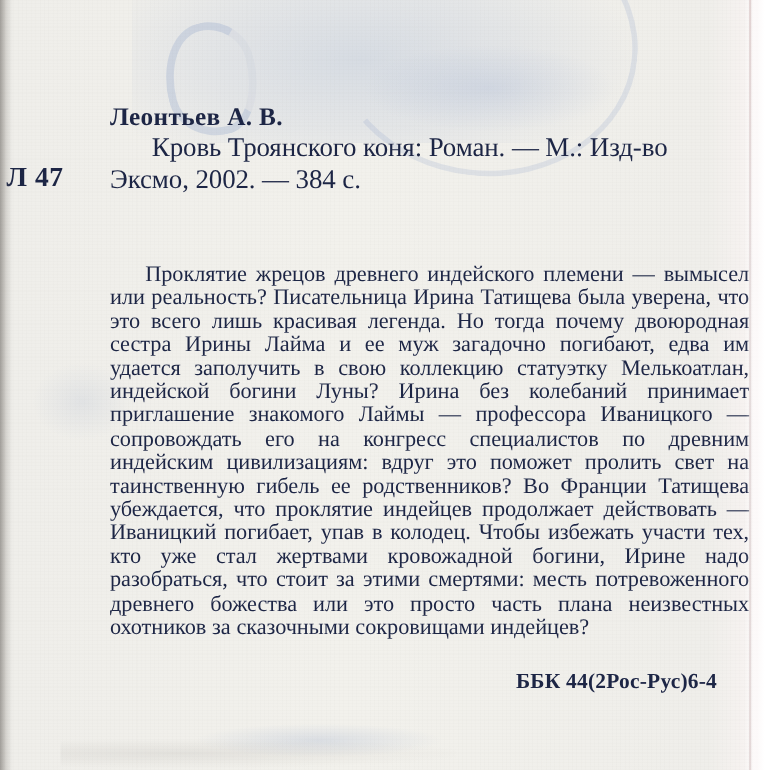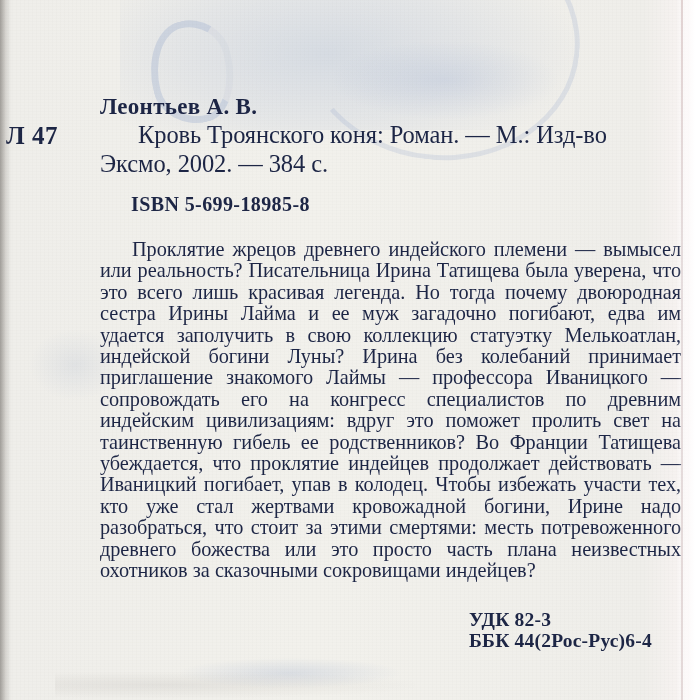--- a/index.html
+++ b/index.html
@@ -99,21 +99,21 @@
     background: linear-gradient(180deg, rgba(205,180,180,0.55), rgba(190,170,172,0.35) 40%, rgba(205,185,185,0.5));
     pointer-events: none;
   }
 
   .ink { color: #1c2545; }
 
   
   .shelfmark {
     position: absolute;
     left: 6px;
-    top: 122px;
+    top: 148px;
     font-size: 25px;
     font-weight: bold;
     letter-spacing: 0.5px;
     white-space: nowrap;
   }
 
   
   .biblio {
     position: absolute;
     left: 100px;
@@ -180,29 +180,27 @@
   <div class="bleed bleed-soft-a"></div>
   <div class="bleed bleed-left-mid"></div>
   <div class="bleed bleed-bottom"></div>
   <div class="bleed bleed-bottom2"></div>
 
   <div class="shelfmark ink">Л 47</div>
 
   <div class="biblio">
     <div class="author ink">Леонтьев А. В.</div>
     <div class="title-desc ink">Кровь Троянского коня: Роман. — М.: Изд-во Эксмо, 2002. — 384 с.</div>
-    <div class="isbn ink">ISBN 5-699-18985-8</div>
   </div>
 
   <div class="annotation ink">
     <p>Проклятие жрецов древнего индейского племени — вымысел или реальность? Писательница Ирина Татищева была уверена, что это всего лишь красивая легенда. Но тогда почему двоюродная сестра Ирины Лайма и ее муж загадочно погибают, едва им удается заполучить в свою коллекцию статуэтку Мелькоатлан, индейской богини Луны? Ирина без колебаний принимает приглашение знакомого Лаймы — профессора Иваницкого — сопровождать его на конгресс специалистов по древним индейским цивилизациям: вдруг это поможет пролить свет на таинственную гибель ее родственников? Во Франции Татищева убеждается, что проклятие индейцев продолжает действовать — Иваницкий погибает, упав в колодец. Чтобы избежать участи тех, кто уже стал жертвами кровожадной богини, Ирине надо разобраться, что стоит за этими смертями: месть потревоженного древнего божества или это просто часть плана неизвестных охотников за сказочными сокровищами индейцев?</p>
   </div>
 
   <div class="codes ink">
-    <div>УДК 82-3</div>
     <div>ББК 44(2Рос-Рус)6-4</div>
   </div>
 
   <div class="grain"></div>
   <div class="gutter-left"></div>
   <div class="edge-right"></div>
   <div class="edge-right-line"></div>
 </div>
 
 </body></html>

